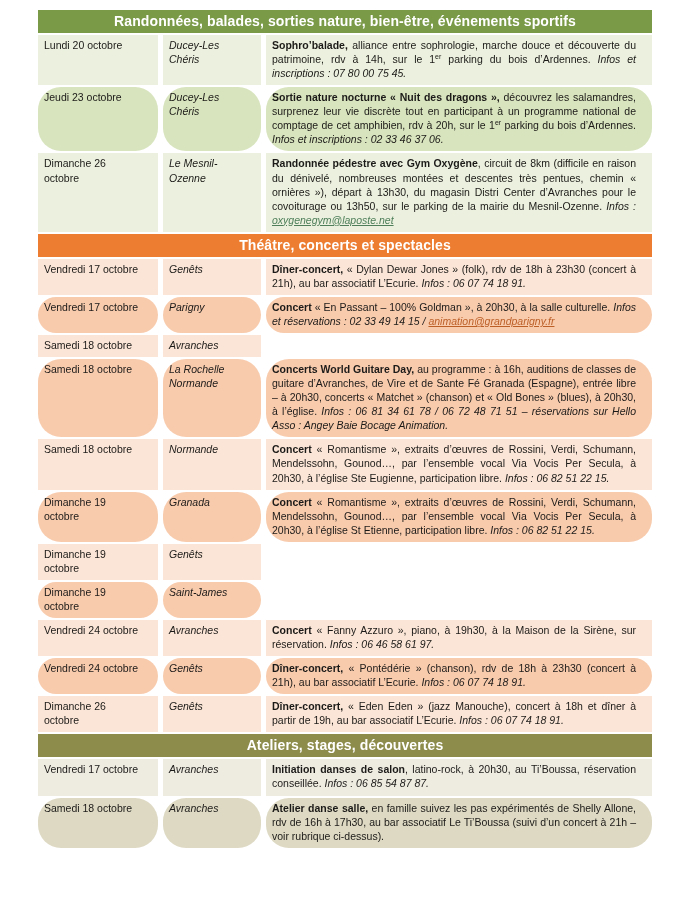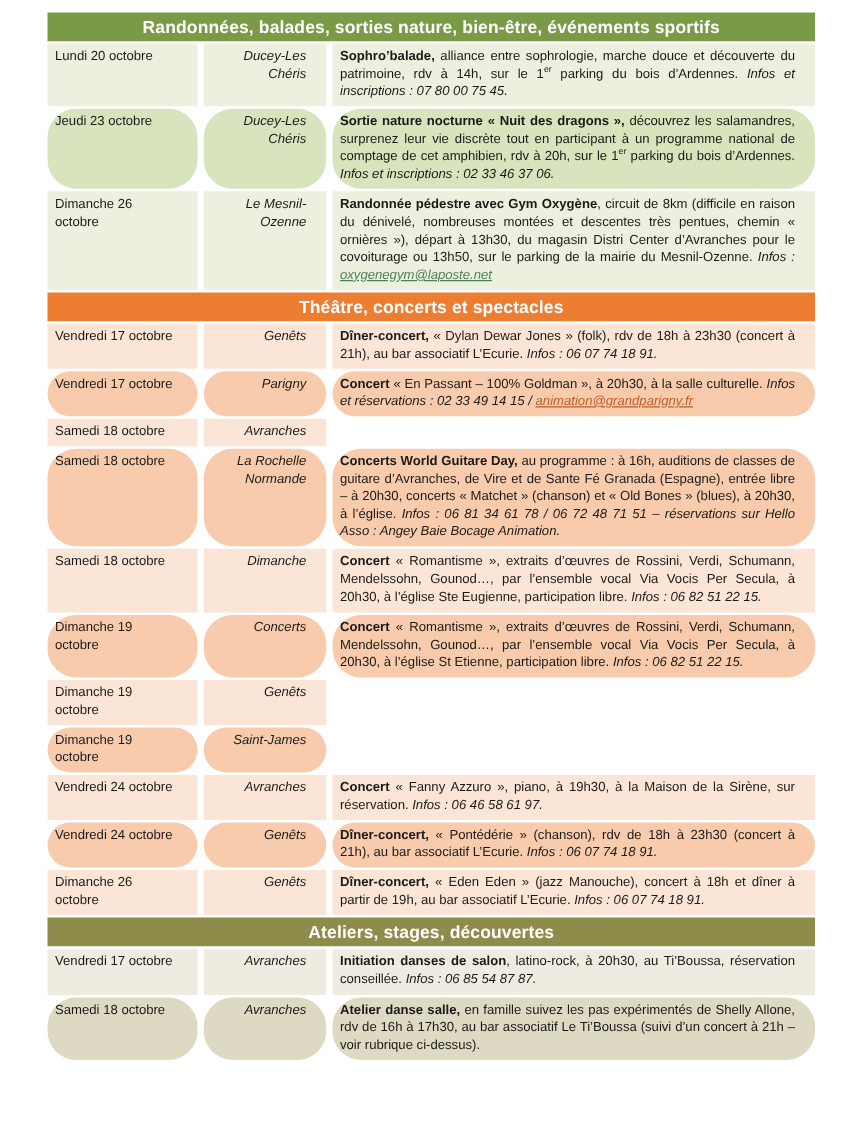--- a/index.html
+++ b/index.html
@@ -26,21 +26,21 @@
   .rows { display: block; }
   .row { display: flex; gap: 5px; margin-bottom: 2px; }
   .cell {
     font-size: 10.5px;
     line-height: 1.34;
     padding: 3px 16px 5px 6px;
   }
   .row.light .cell { background: var(--row-light); }
   .row.dark  .cell { background: var(--row-dark); border-radius: 23px; }
   .cell-date { width: 98px; flex: none; }
-  .cell-location { width: 76px; flex: none; font-style: italic; text-align: right; }
+  .cell-location { width: 76px; flex: none; font-style: italic; }
   .cell-description { flex: 1; text-align: justify; }
 
   .run.bold { font-weight: bold; }
   .run.italic { font-style: italic; }
   sup.run { font-size: 7px; line-height: 0; }
   a.run {
     font-style: italic;
     text-decoration: underline;
     cursor: pointer;
   }
@@ -96,27 +96,27 @@
   </div>
 
   <div class="row dark">
     <div class="cell cell-date">Samedi 18 octobre</div>
     <div class="cell cell-location">La Rochelle Normande</div>
     <div class="cell cell-description"><span class="run bold">Concerts World Guitare Day,</span><span class="run normal"> au programme : à 16h, auditions de classes de guitare d’Avranches, de Vire et de Sante Fé Granada (Espagne), entrée libre – à 20h30, concerts « Matchet » (chanson) et « Old Bones » (blues), à 20h30, à l’église. </span><span class="run italic">Infos : 06 81 34 61 78 / 06 72 48 71 51 – réservations sur Hello Asso : Angey Baie Bocage Animation.</span></div>
   </div>
 
   <div class="row light">
     <div class="cell cell-date">Samedi 18 octobre</div>
-    <div class="cell cell-location">Dimanche</div>
+    <div class="cell cell-location">Normande</div>
     <div class="cell cell-description"><span class="run bold">Concert</span><span class="run normal"> « Romantisme », extraits d’œuvres de Rossini, Verdi, Schumann, Mendelssohn, Gounod…, par l’ensemble vocal Via Vocis Per Secula, à 20h30, à l’église Ste Eugienne, participation libre. </span><span class="run italic">Infos : 06 82 51 22 15.</span></div>
   </div>
 
   <div class="row dark">
     <div class="cell cell-date">Dimanche 19 octobre</div>
-    <div class="cell cell-location">Concerts</div>
+    <div class="cell cell-location">Granada</div>
     <div class="cell cell-description"><span class="run bold">Concert</span><span class="run normal"> « Romantisme », extraits d’œuvres de Rossini, Verdi, Schumann, Mendelssohn, Gounod…, par l’ensemble vocal Via Vocis Per Secula, à 20h30, à l’église St Etienne, participation libre. </span><span class="run italic">Infos : 06 82 51 22 15.</span></div>
   </div>
 
   <div class="row light">
     <div class="cell cell-date">Dimanche 19 octobre</div>
     <div class="cell cell-location">Genêts</div>
   </div>
 
   <div class="row dark">
     <div class="cell cell-date">Dimanche 19 octobre</div>

